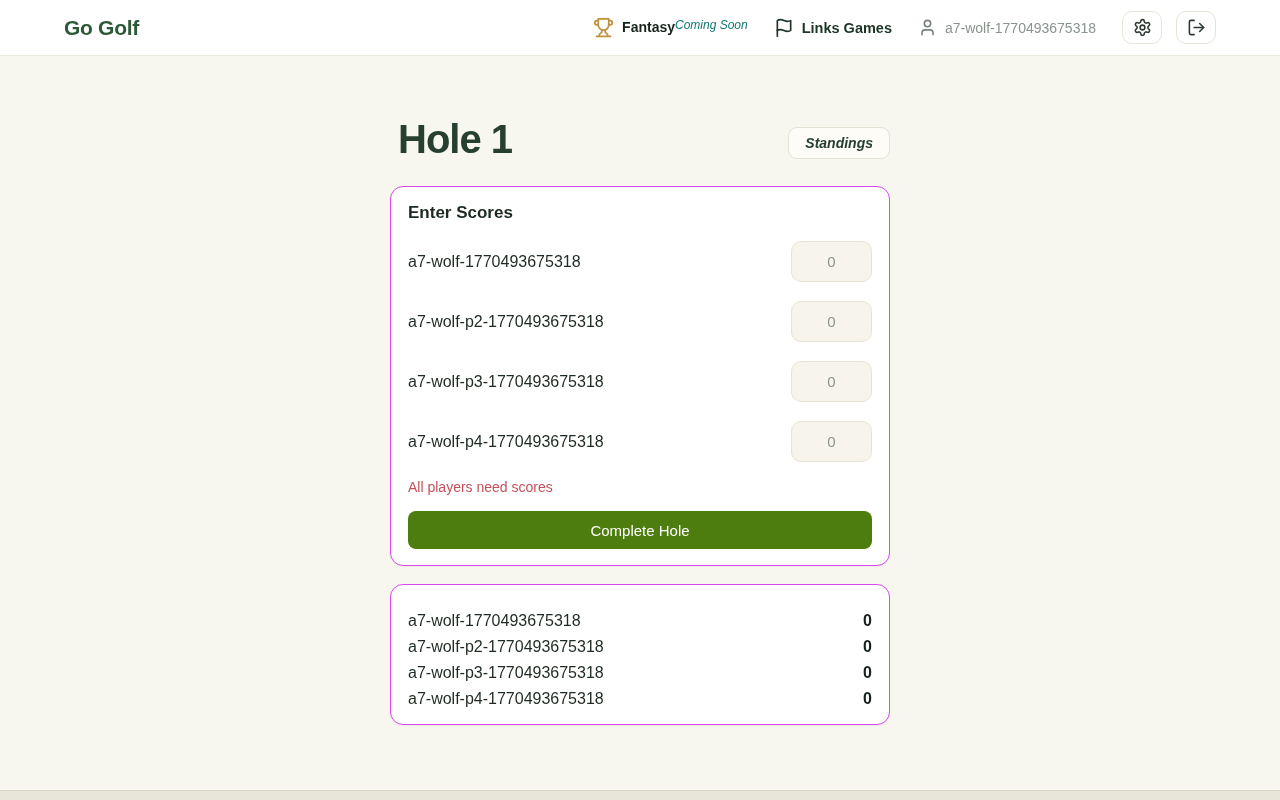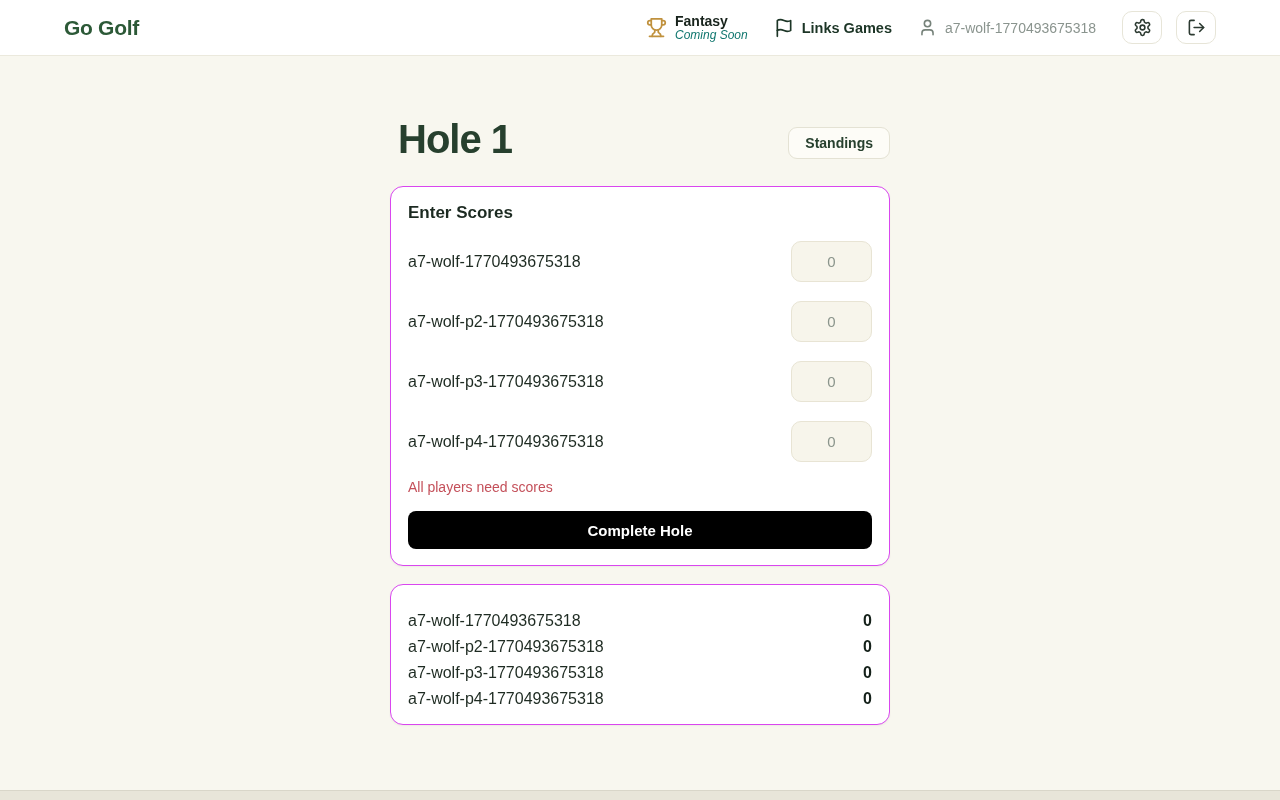--- a/index.html
+++ b/index.html
@@ -16,21 +16,21 @@
   .header {
     height: 56px; background: #ffffff;
     border-bottom: 1px solid #ebe9dd;
     display: flex; align-items: center;
     padding: 0 64px 0 64px;
   }
   .logo { font-size: 21px; font-weight: 700; color: #2c5937; letter-spacing: -0.3px; cursor: pointer; }
   .header-right { margin-left: auto; display: flex; align-items: center; gap: 26px; }
   .nav-item { display: flex; align-items: center; gap: 8px; cursor: pointer; }
   .nav-item svg { display: block; }
-  .fantasy-text { display: flex; flex-direction: column; line-height: 1.15; }
+  .fantasy-text { display: flex; flex-direction: row; line-height: 1.15; }
   .fantasy-label { font-size: 14px; font-weight: 700; color: #18231c; }
   .fantasy-sub { font-size: 12px; color: #0f766e; font-style: italic; }
   .links-label { font-size: 14.5px; font-weight: 700; color: #1c3526; }
   .user-name { font-size: 14px; color: #8a948e; }
   .icon-btn {
     width: 40px; height: 33px; border-radius: 10px;
     border: 1px solid #e7e5d8; background: #ffffff;
     display: flex; align-items: center; justify-content: center;
     cursor: pointer; padding: 0;
   }
@@ -39,21 +39,21 @@
 
   
   .main { width: 500px; margin: 0 auto; padding-top: 52px; }
   .page-head { display: flex; justify-content: space-between; align-items: flex-start; }
   .page-title { margin: 8px; font-size: 40px; line-height: 46px; font-weight: 700; color: #27402e; letter-spacing: -1px; }
   .page-subtitle { margin-top: 5px; font-size: 17px; color: #55645a; }
   .standings-btn {
     margin-top: 19px;
     padding: 7px 16px; font-size: 14px; font-weight: 700; color: #27402e;
     background: #fdfcf7; border: 1px solid #e4e2d4; border-radius: 9px;
-    font-family: inherit; cursor: pointer;
+    font-family: inherit; cursor: pointer; font-style: italic;
   }
 
   .card {
     background: #ffffff; border: 1px solid #d946ef; border-radius: 13px;
     box-shadow: 0 1px 2px rgba(60,60,40,0.06);
     padding: 16px 17px;
   }
   .card-scores { margin-top: 16px; }
   .card-title { font-size: 17px; font-weight: 700; color: #1c2a21; }
 
@@ -64,21 +64,21 @@
     width: 81px; height: 41px; text-align: center;
     background: #f7f5eb; border: 1px solid #e8e4d4; border-radius: 10px;
     font-size: 15px; color: #3a463d; font-family: inherit; outline: none;
   }
   .score-input::placeholder { color: #8b958c; }
 
   .error-text { margin-top: -2px; font-size: 14px; color: #c4505a; }
 
   .complete-btn {
     margin-top: 16px; width: 100%; height: 38px;
-    background: #000000; color: #ffffff; font-size: 15px; font-weight: 700;
+    background: #4d7c0f; color: #ffffff; font-size: 15px; font-weight: 400;
     border: none; border-radius: 8px; font-family: inherit; cursor: pointer;
   }
 
   .card-totals { margin-top: 18px; padding-bottom: 12px; }
   .totals-rows { margin-top: 7px; }
   .total-row { display: flex; justify-content: space-between; align-items: center; height: 26px; }
   .total-name { font-size: 16px; color: #1e2b22; }
   .total-value { font-size: 16px; font-weight: 700; color: #15211a; }
 
   .footer-bar {

